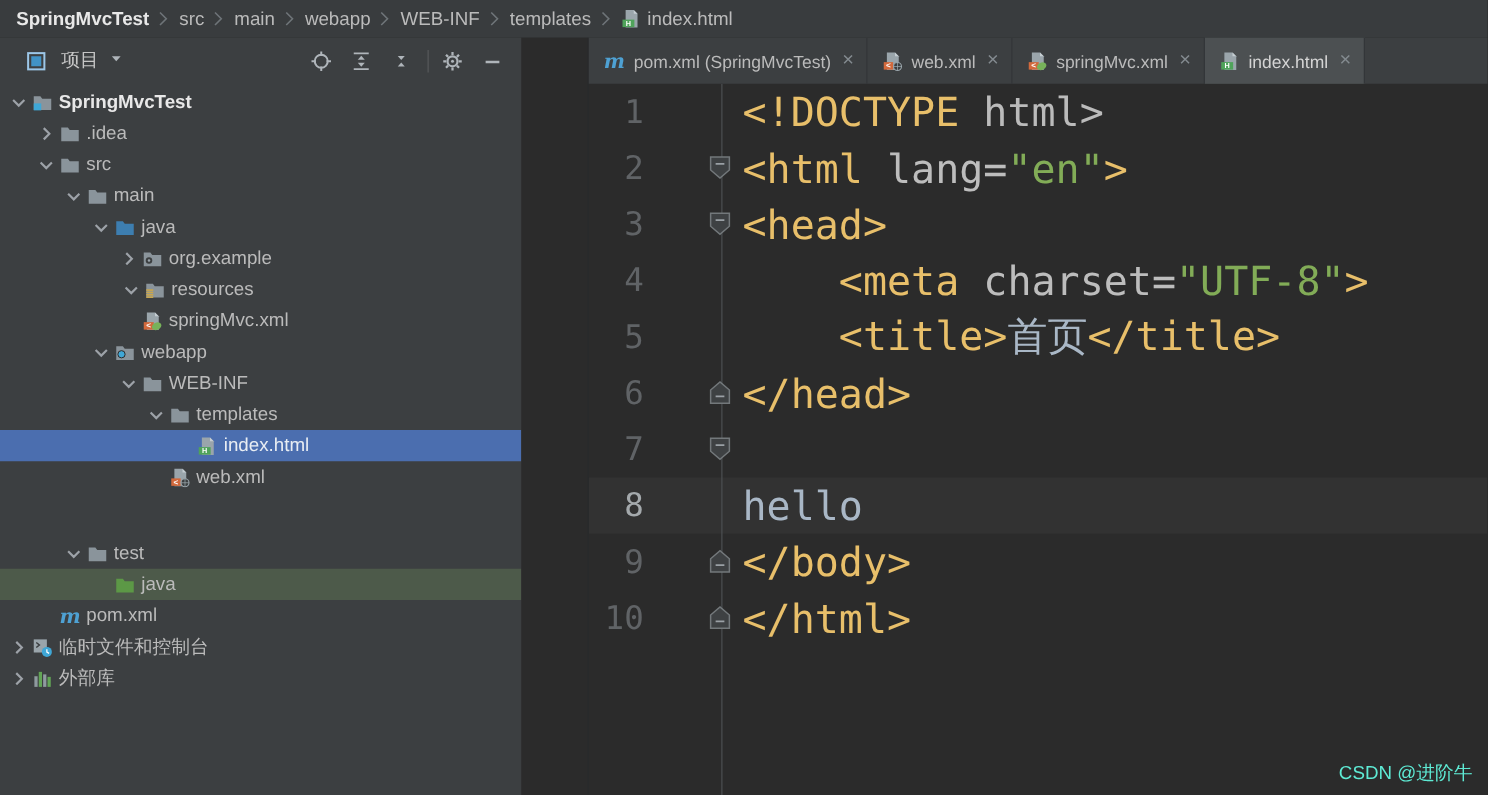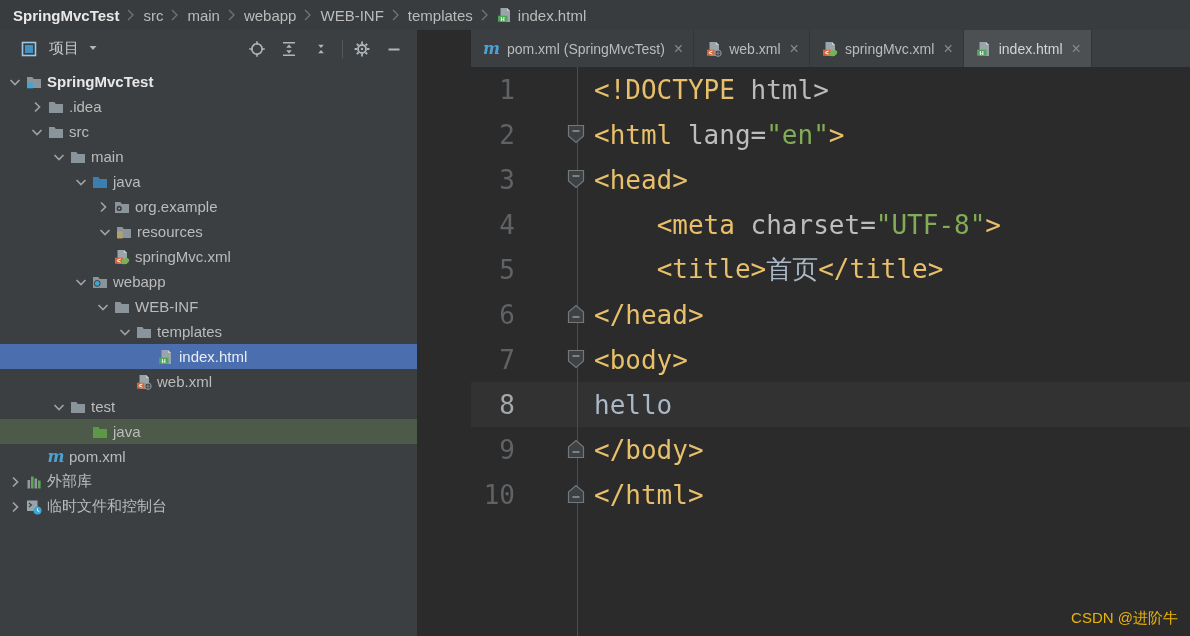--- a/index.html
+++ b/index.html
@@ -51,29 +51,29 @@
   .code-area { position:relative; height:569px; overflow:hidden; }
   .fold-guide { position:absolute; left:106px; top:0; bottom:0; width:1px;
                 background:#4B4E50; pointer-events:none; }
   .cline { display:flex; align-items:center; height:45px; width:100%; }
   .cline.cur { background:#323232; }
   .lnum { width:44px; flex:none; text-align:right; color:#606366;
           font-family:"DejaVu Sans Mono", monospace; font-size:26px; }
   .cline.cur .lnum { color:#A4A9AC; }
   .lfold { width:72px; flex:none; height:45px; position:relative; }
   .lfold svg { position:absolute; left:51px; top:11px; }
-  .ltext { font-family:"DejaVu Sans Mono", monospace; font-size:26px;
+  .ltext { font-family:"DejaVu Sans Mono", monospace; font-size:32px;
            white-space:pre; padding-left:7px; }
   .c-tag { color:#E8BF6A; }
   .c-attr{ color:#BDBDBD; }
   .c-str { color:#82AC57; }
   .c-txt { color:#A9B7C6; }
   .c-pln { color:#BBBBBB; }
 
-  .watermark { position:absolute; right:12px; bottom:8px; color:#eab308;
+  .watermark { position:absolute; right:12px; bottom:8px; color:#5eead4;
                font-size:15px; }
 
   .ic16 { width:16px; height:16px; }
   .ic18 { width:18px; height:18px; }
   .ic12 { width:12px; height:12px; }
   .sep  { width:10px; height:16px; }
 </style>
 </head>
 <body>
 
@@ -362,21 +362,21 @@
             <path d="M3.5 1h6.5l3 3v11H3.5z" fill="#9AA5AB"></path>
             <path d="M10 1l3 3h-3z" fill="#C5CDD2"></path>
             <rect x="1" y="8.7" width="7.5" height="6" fill="#D2693C"></rect>
             <text x="4.7" y="13.8" font-size="6.5" fill="#FFFFFF" text-anchor="middle" font-weight="bold" font-family="sans-serif">&lt;</text>
             <circle cx="12" cy="12.2" r="3.2" fill="#3C3F41" stroke="#9AA5AB" stroke-width="0.9"></circle>
             <path d="M8.8 12.2h6.4M12 9v6.4" stroke="#9AA5AB" stroke-width="0.6" fill="none"></path>
           </svg>
         </span>
         <span class="tlabel">web.xml</span>
       </div>
-      <div class="trow" style="padding-left: 50px;">
+      <div class="trow" style="padding-left: 50px; margin-top: 36px;">
         <span class="chev">
           <svg class="ic16" viewBox="0 0 16 16">
             <polyline points="3.5,6 8,10.5 12.5,6" fill="none" stroke="#9DA2A8" stroke-width="1.7"></polyline>
           </svg>
         </span>
         <span class="tico">
           <svg class="ic16" viewBox="0 0 16 16">
             <path fill="#8A949B" d="M1 3h5.3l1.5 1.9H15V14H1z"></path>
           </svg>
         </span>
@@ -390,52 +390,52 @@
           </svg>
         </span>
         <span class="tlabel">java</span>
       </div>
       <div class="trow" style="padding-left: 28px;">
         <span class="chev"></span>
         <span class="tico">
           <span class="maven-ic">m</span>
         </span>
         <span class="tlabel">pom.xml</span>
+      </div>
+      <div class="trow" style="padding-left: 6px;">
+        <span class="chev">
+          <svg class="ic16" viewBox="0 0 16 16">
+            <polyline points="6,3.5 10.5,8 6,12.5" fill="none" stroke="#9DA2A8" stroke-width="1.7"></polyline>
+          </svg>
+        </span>
+        <span class="tico">
+          <svg class="ic16" viewBox="0 0 16 16">
+            <rect x="1" y="1.5" width="10.5" height="10.5" fill="#9AA5AB"></rect>
+            <path d="M3 4l2.5 2L3 8" stroke="#3C3F41" stroke-width="1.2" fill="none"></path>
+            <circle cx="11.5" cy="11.5" r="4" fill="#3FA7D6"></circle>
+            <path d="M11.5 9.3v2.4l1.8 1" stroke="#FFFFFF" stroke-width="1" fill="none"></path>
+          </svg>
+        </span>
+        <span class="tlabel">临时文件和控制台</span>
       </div>
       <div class="trow" style="padding-left: 6px;">
         <span class="chev">
           <svg class="ic16" viewBox="0 0 16 16">
             <polyline points="6,3.5 10.5,8 6,12.5" fill="none" stroke="#9DA2A8" stroke-width="1.7"></polyline>
           </svg>
         </span>
         <span class="tico">
           <svg class="ic16" viewBox="0 0 16 16">
             <rect x="1.5" y="6" width="2.6" height="8.5" fill="#8F9A9F"></rect>
             <rect x="5" y="2.5" width="2.6" height="12" fill="#62A556"></rect>
             <rect x="8.5" y="4.5" width="2.6" height="10" fill="#8F9A9F"></rect>
             <rect x="12" y="6.5" width="2.6" height="8" fill="#62A556"></rect>
           </svg>
         </span>
         <span class="tlabel">外部库</span>
-      </div>
-      <div class="trow" style="padding-left: 6px;">
-        <span class="chev">
-          <svg class="ic16" viewBox="0 0 16 16">
-            <polyline points="6,3.5 10.5,8 6,12.5" fill="none" stroke="#9DA2A8" stroke-width="1.7"></polyline>
-          </svg>
-        </span>
-        <span class="tico">
-          <svg class="ic16" viewBox="0 0 16 16">
-            <rect x="1" y="1.5" width="10.5" height="10.5" fill="#9AA5AB"></rect>
-            <path d="M3 4l2.5 2L3 8" stroke="#3C3F41" stroke-width="1.2" fill="none"></path>
-            <circle cx="11.5" cy="11.5" r="4" fill="#3FA7D6"></circle>
-            <path d="M11.5 9.3v2.4l1.8 1" stroke="#FFFFFF" stroke-width="1" fill="none"></path>
-          </svg>
-        </span>
-        <span class="tlabel">临时文件和控制台</span>
       </div>
     </div>
 </div>
 
 <div class="editor-pane">
   <div class="tabbar" id="tabbar">
       <div class="tab">
         <span style="display: inline-flex;">
           <span class="maven-ic">m</span>
         </span>
@@ -530,21 +530,20 @@
         <span class="ltext"><span class="c-tag">&lt;/head&gt;</span></span>
       </div>
       <div class="cline">
         <span class="lnum">7</span>
         <span class="lfold">
           <svg width="20" height="22" viewBox="0 0 20 22">
             <path d="M2.5 2.5h15v10.5L10 19.5 2.5 13z" fill="#3E4143" stroke="#73787B" stroke-width="1.2"></path>
             <path d="M6.5 8h7" stroke="#9AA0A5" stroke-width="1.4"></path>
           </svg>
         </span>
-        <span class="ltext"><span class="c-tag">&lt;body&gt;</span></span>
       </div>
       <div class="cline cur">
         <span class="lnum">8</span>
         <span class="lfold"></span>
         <span class="ltext"><span class="c-txt">hello</span></span>
       </div>
       <div class="cline">
         <span class="lnum">9</span>
         <span class="lfold">
           <svg width="20" height="22" viewBox="0 0 20 22">

